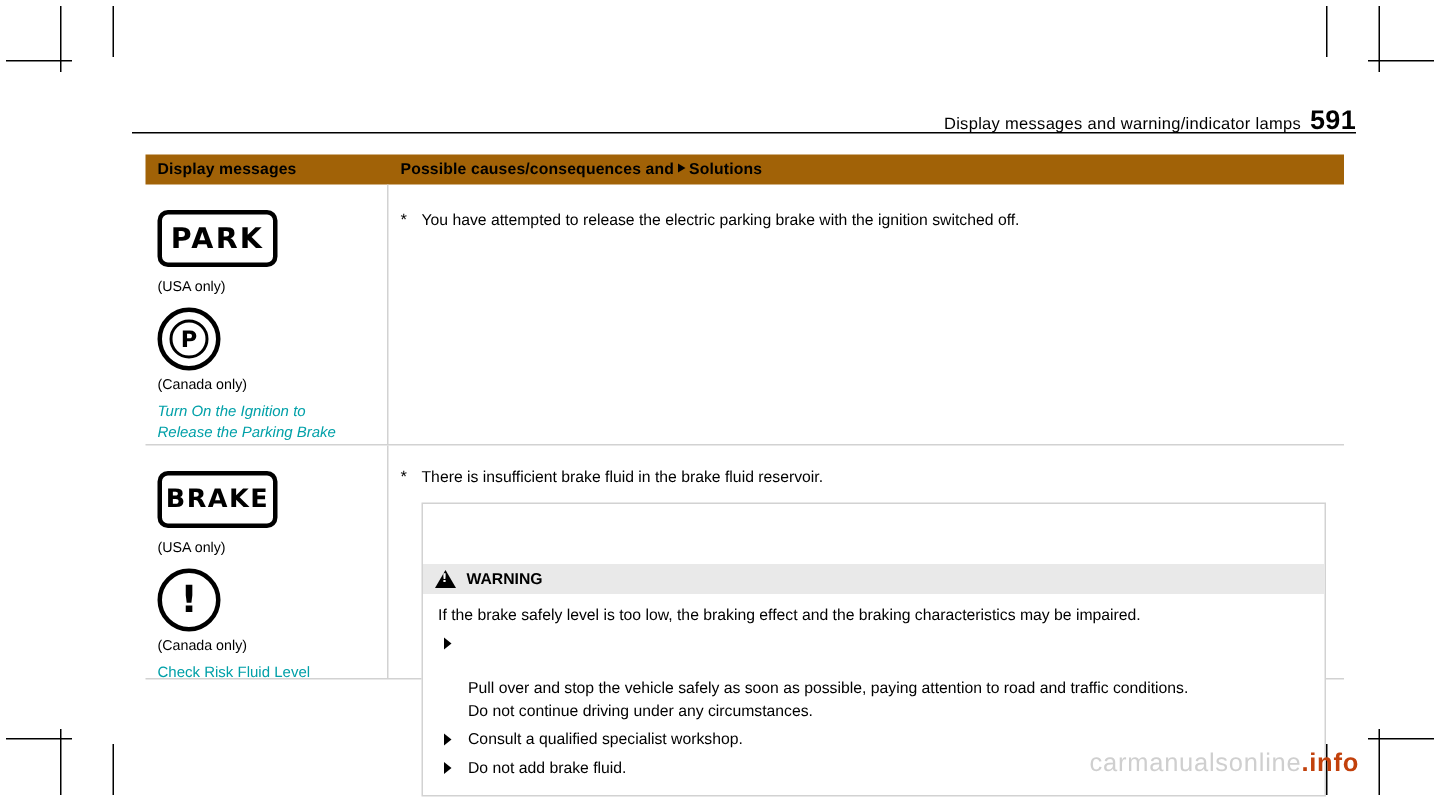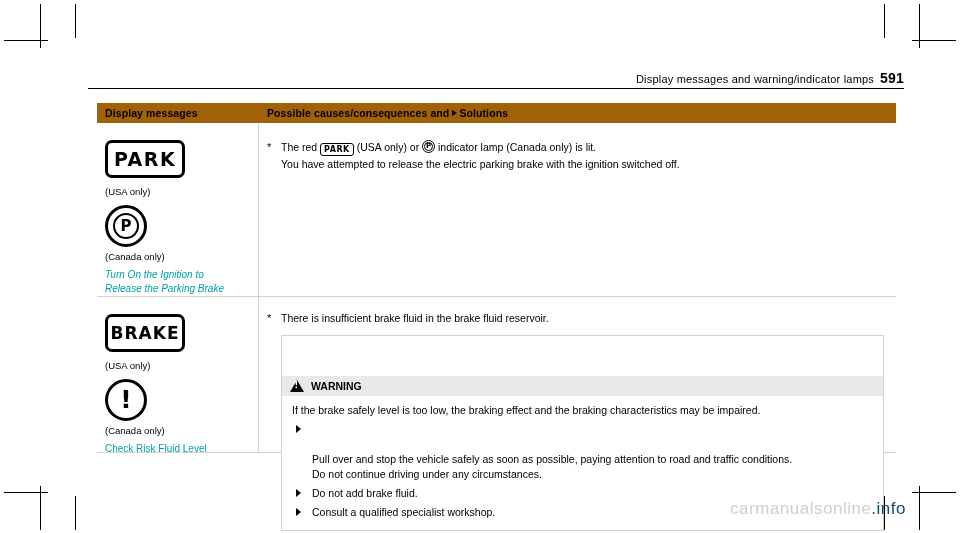--- a/index.html
+++ b/index.html
@@ -34,21 +34,21 @@
     position: absolute;
     right: 56px;
     top: 70px;
     font-size: 11px;
     color: #000;
     letter-spacing: .2px;
     white-space: nowrap;
   }
   .header-text .pageno {
     font-weight: bold;
-    font-size: 14px;
+    font-size: 18px;
     margin-left: 6px;
   }
 
   
   .table {
     position: absolute;
     left: 97px;
     top: 103px;
     width: 799px;
   }
@@ -314,21 +314,21 @@
   
   .watermark {
     position: absolute;
     right: 54px;
     bottom: 14px;
     font-size: 17px;
     color: #cfcfcf;
     letter-spacing: .5px;
     white-space: nowrap;
   }
-  .watermark .accent { color: #0c4a6e; }
+  .watermark .accent { color: #c2410c; font-weight: bold; }
 </style>
 </head>
 <body>
 
 <div class="crop" style="left:40px; top:4px; width:1px; height:44px;"></div>
 <div class="crop" style="left:4px; top:40px; width:44px; height:1px;"></div>
 <div class="crop" style="left:75px; top:4px; width:1px; height:34px;"></div>
 
 <div class="crop" style="left:919px; top:4px; width:1px; height:44px;"></div>
 <div class="crop" style="left:912px; top:40px; width:44px; height:1px;"></div>
@@ -373,27 +373,20 @@
       <div class="caption" style="top:128px;">(Canada only)</div>
 
       <div class="msg-text" style="top:145px; white-space:pre-line;font-style:italic;"><span>Turn On the Ignition to
 Release the Parking Brake</span></div>
     </div>
 
     <div class="col-right">
       <div class="star-para" style="top:16px; right:12px;">
         <span class="star">*</span>
         <div class="para-body">
-          <div>
-            <span>The red</span>
-            <span class="inline-park">PARK</span>
-            <span>(USA only) or</span>
-            <span class="inline-circle"><span class="ring"></span></span>
-            <span>indicator lamp (Canada only) is lit.</span>
-          </div>
           <div>You have attempted to release the electric parking brake with the ignition switched off.</div>
         </div>
       </div>
     </div>
   </div>
 
   <div class="row row-2">
     <div class="col-left">
       <div class="sym-wrap" style="top:17px;">
         <div class="park-box brake-box">
@@ -425,25 +418,25 @@
         </div>
         <div class="warn-body">
           <div>If the brake safely level is too low, the braking effect and the braking characteristics may be impaired.</div>
           <div class="bullet-line" style="white-space:pre-line;">
             <span class="bl-arrow"></span>
             <span>Pull over and stop the vehicle safely as soon as possible, paying attention to road and traffic conditions.
 Do not continue driving under any circumstances.</span>
           </div>
           <div class="bullet-line">
             <span class="bl-arrow"></span>
-            <span>Do not add brake fluid.</span>
+            <span>Consult a qualified specialist workshop.</span>
           </div>
           <div class="bullet-line">
             <span class="bl-arrow"></span>
-            <span>Consult a qualified specialist workshop.</span>
+            <span>Do not add brake fluid.</span>
           </div>
         </div>
       </div>
     </div>
   </div>
 
 </div>
 
 <div class="watermark">
   <span>carmanualsonline</span><span class="accent">.info</span>

